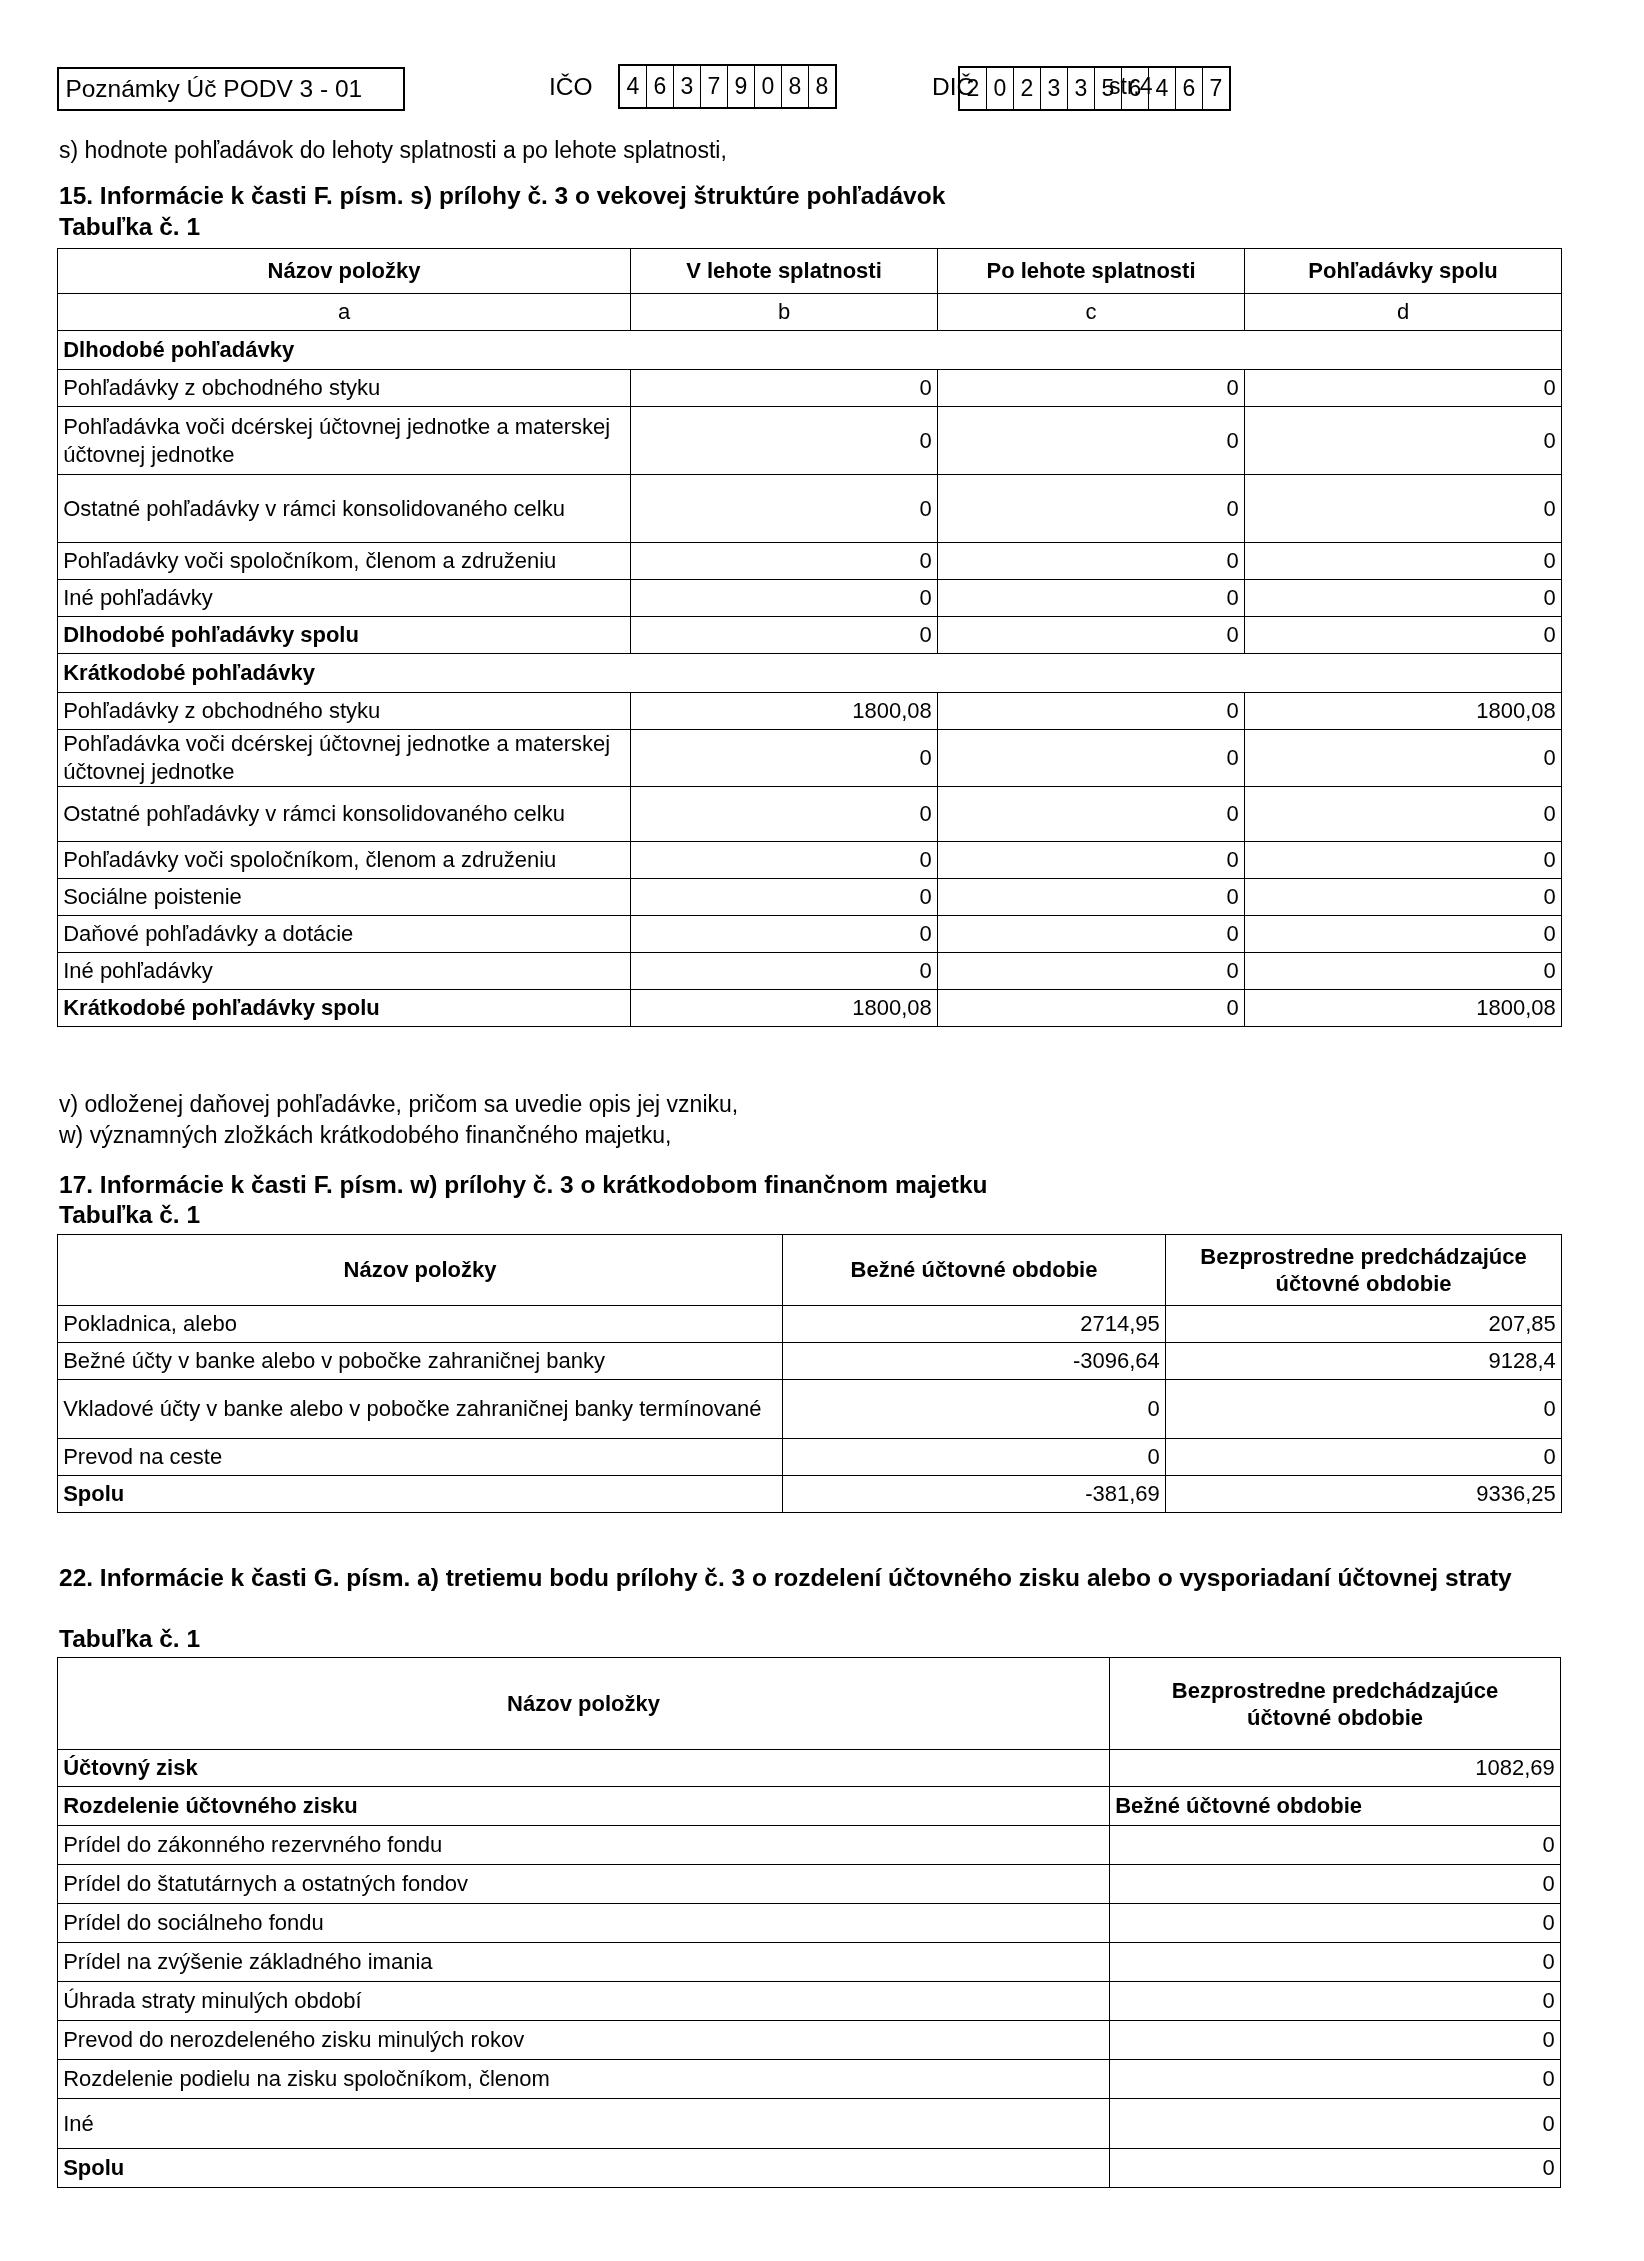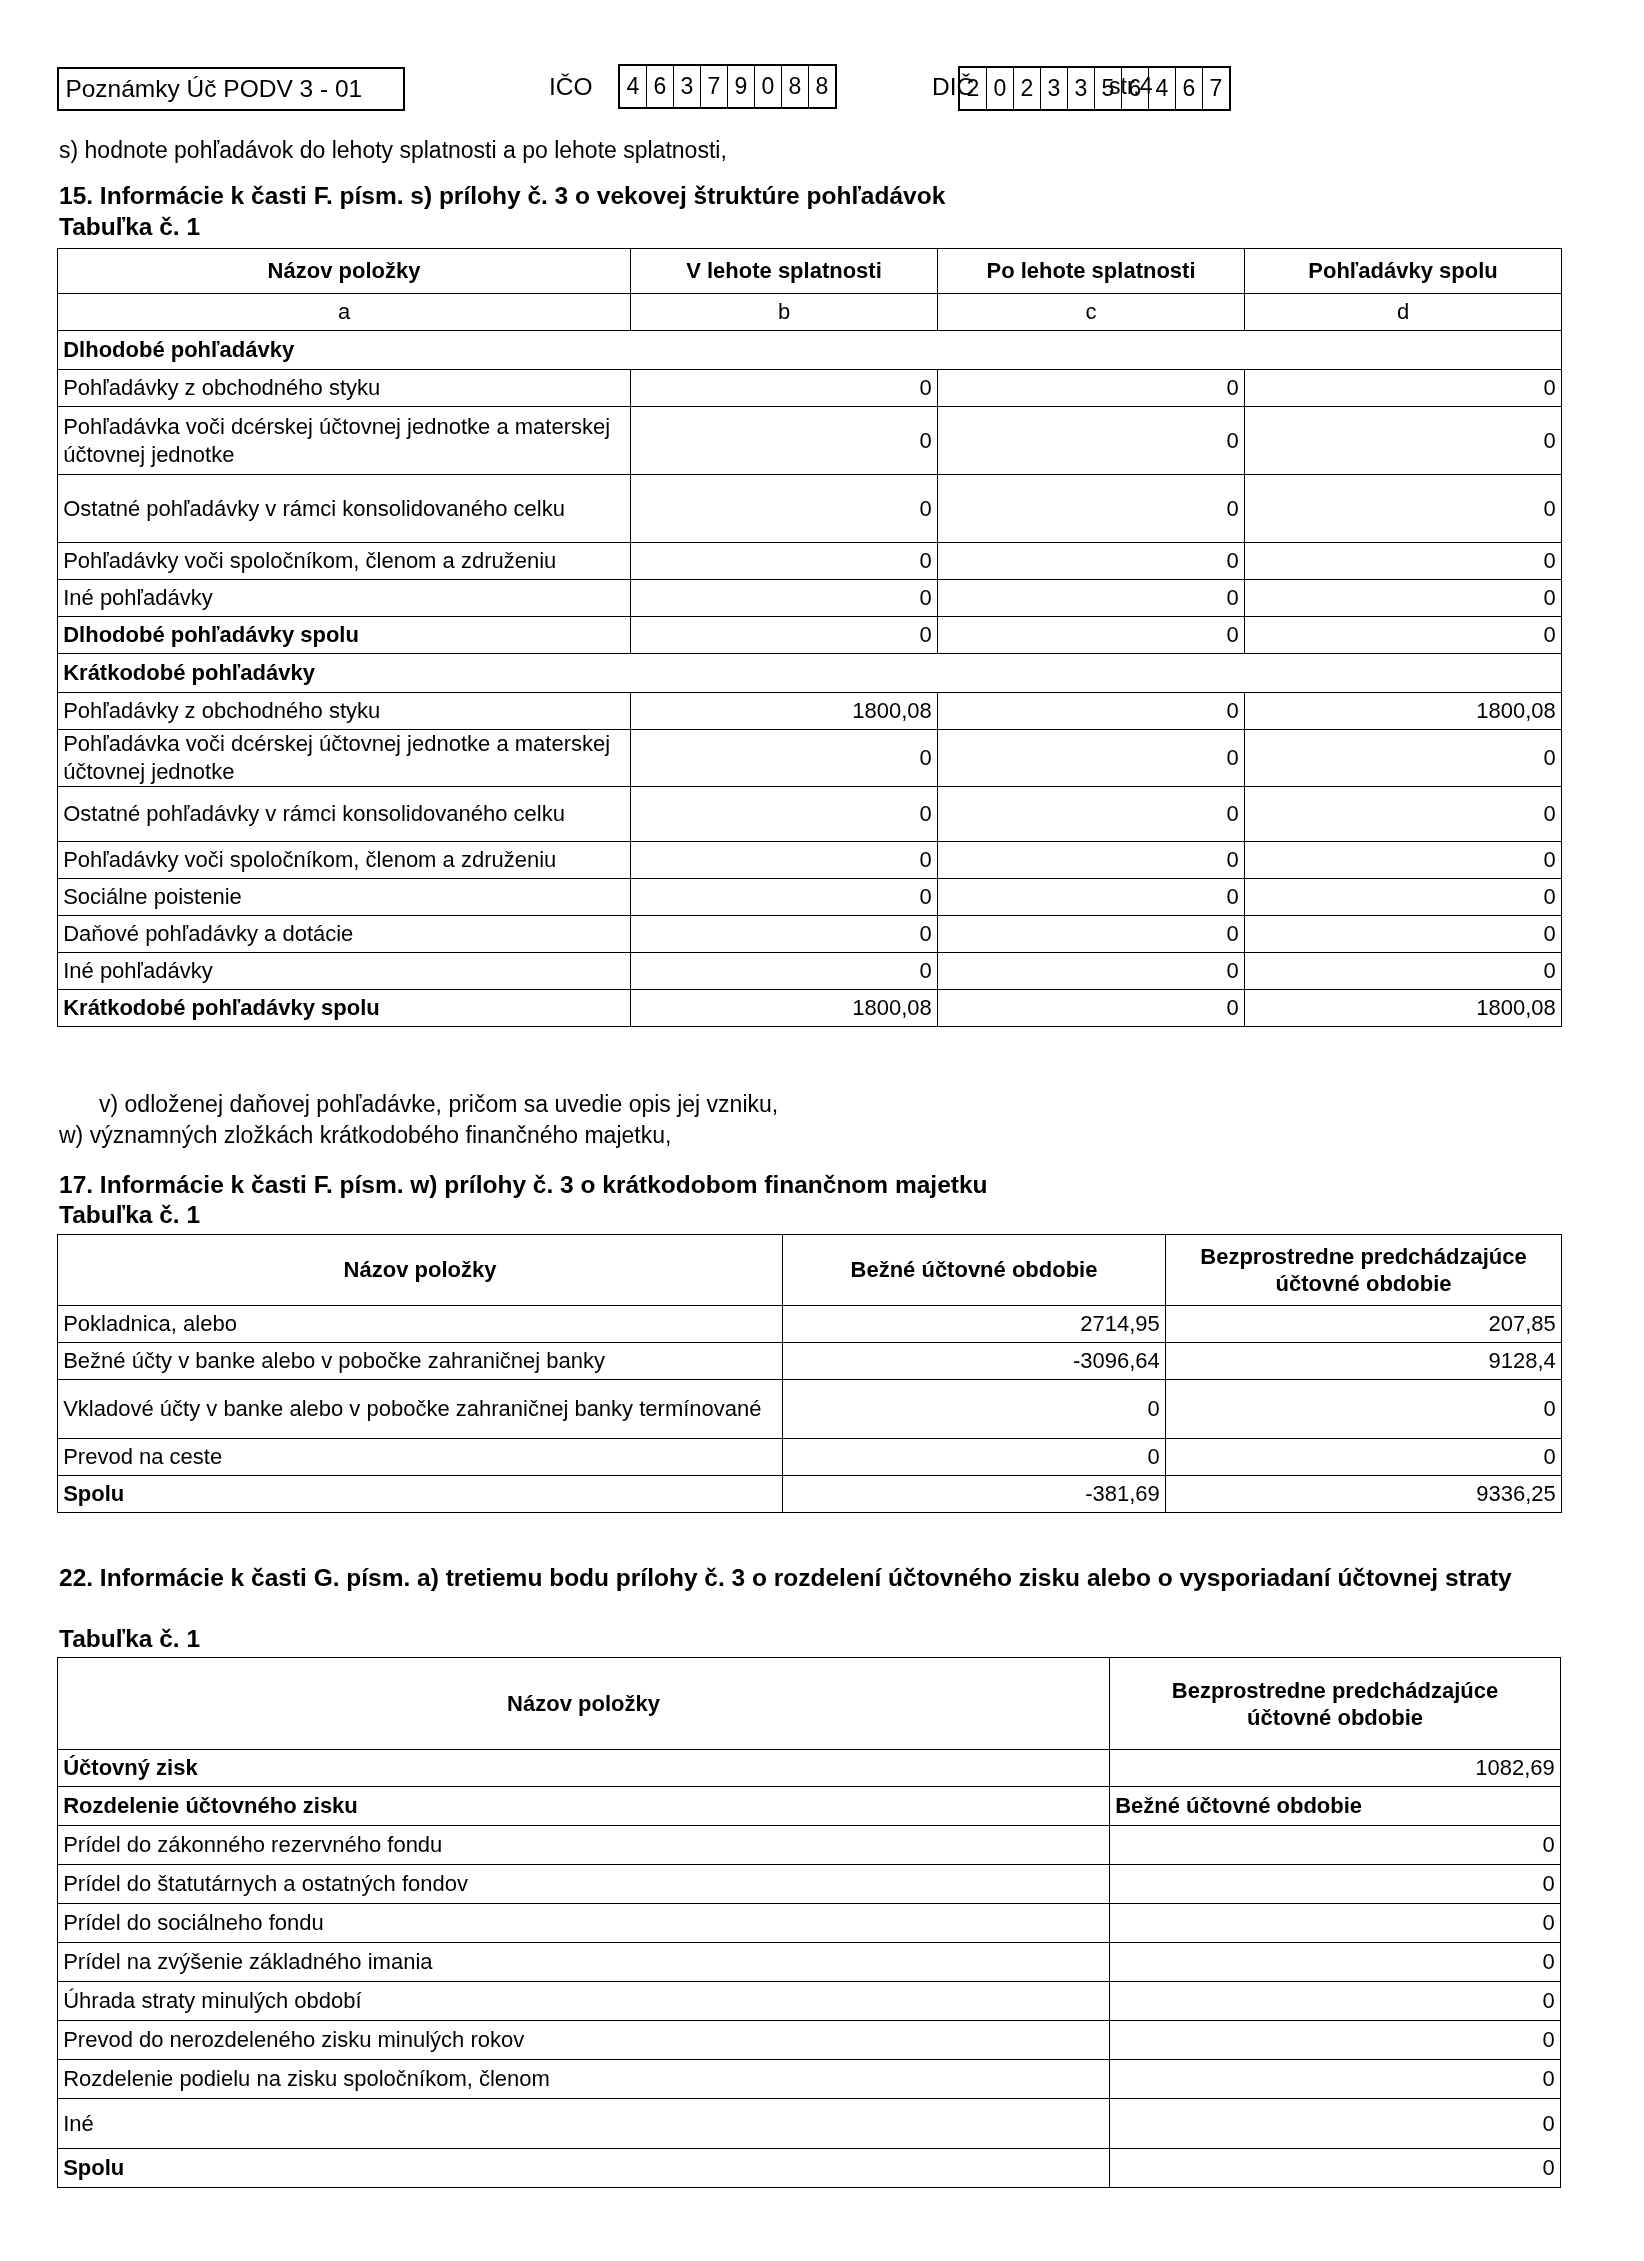--- a/index.html
+++ b/index.html
@@ -166,21 +166,21 @@
   </tr>
   <tr style="height:37px">
     <td class="lbl" style="font-weight:bold">Krátkodobé pohľadávky spolu</td>
     <td class="num">1800,08</td>
     <td class="num">0</td>
     <td class="num">1800,08</td>
   </tr>
 </tbody>
   </table>
 
-<div class="abs para" style="left:59px;top:1090px;margin-left:40px;">v) odloženej daňovej pohľadávke, pričom sa uvedie opis jej vzniku,</div>
+<div class="abs para" style="left:59px;top:1090px;">v) odloženej daňovej pohľadávke, pričom sa uvedie opis jej vzniku,</div>
 <div class="abs para" style="left:59px;top:1121px;">w) významných zložkách krátkodobého finančného majetku,</div>
 <div class="abs heading" style="left:59px;top:1171px;">17. Informácie k časti F. písm. w) prílohy č. 3 o krátkodobom finančnom majetku</div>
 <div class="abs heading" style="left:59px;top:1201px;">Tabuľka č. 1</div>
 
 <table style="left:57px;top:1234px;width:1504px;">
   <colgroup>
       <col style="width:725px">
       <col style="width:383px">
       <col style="width:396px">
     </colgroup>

